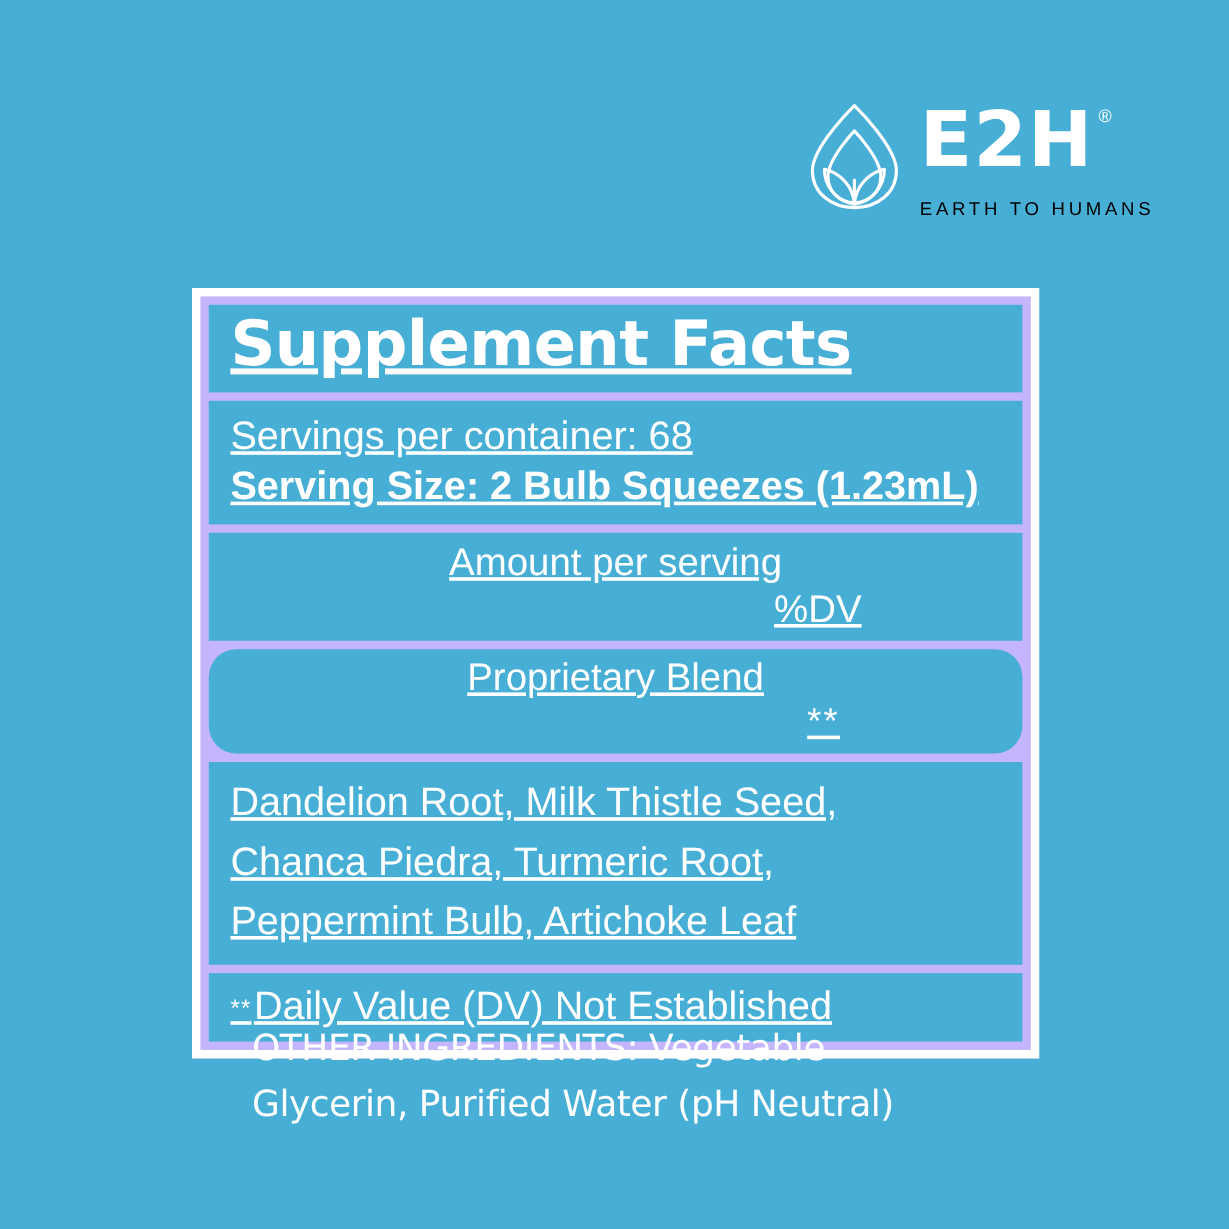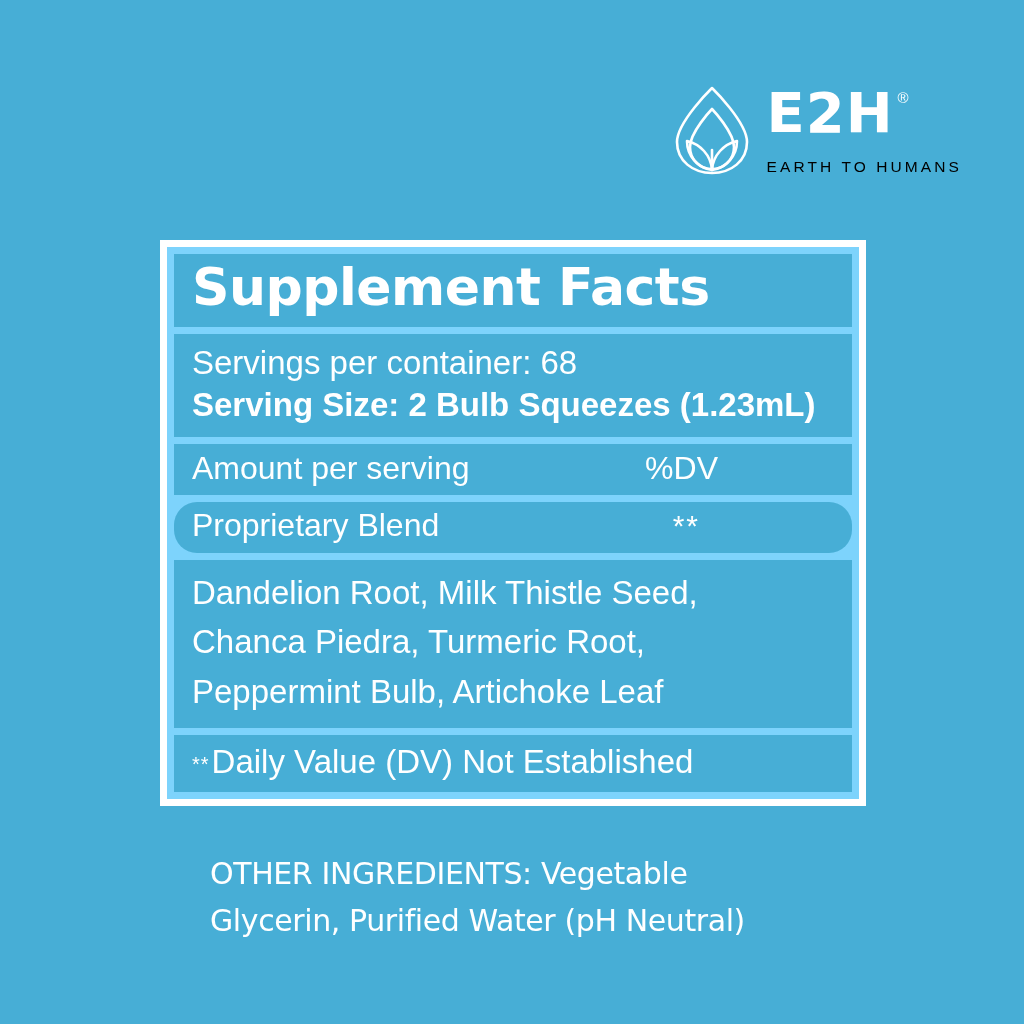--- a/index.html
+++ b/index.html
@@ -38,21 +38,21 @@
     flex-direction: column;
     align-items: flex-start;
     padding-top: 4px;
   }
   .brand-wordmark-row {
     display: flex;
     align-items: flex-start;
   }
   .brand-wordmark {
     font-family: "DejaVu Sans", sans-serif;
-    font-size: 56px;
+    font-size: 64px;
     font-weight: bold;
     letter-spacing: 1px;
     line-height: 0.98;
     color: #ffffff;
   }
   .brand-reg {
     font-family: "Liberation Sans", sans-serif;
     font-size: 15px;
     line-height: 1;
     margin-top: 4px;
@@ -73,21 +73,22 @@
     position: absolute;
     left: 160px;
     top: 240px;
     width: 706px;
     box-sizing: border-box;
     border: 7px solid #ffffff;
     display: flex;
     flex-direction: column;
     gap: 7px;
     padding: 7px;
-    background: #7dd3fc;
+    background: #c4b5fd;
+    text-decoration: underline;
   }
   .facts-row {
     background: #47aed6;
     box-sizing: border-box;
   }
 
   .row-title {
     padding: 6px 18px 12px 18px;
   }
   .title-text {
@@ -106,22 +107,23 @@
     font-size: 33px;
     line-height: 1.28;
     white-space: nowrap;
   }
   .servings-line.is-bold {
     font-weight: bold;
   }
 
   .row-two-col {
     display: flex;
-    align-items: flex-end;
+    align-items: center;
     padding: 5px 18px 7px 18px;
+    flex-direction: column;
   }
   .col-label {
     font-size: 32px;
     line-height: 1.22;
     flex: 0 0 auto;
   }
   .col-value {
     font-size: 32px;
     line-height: 1.22;
     margin-left: auto;

